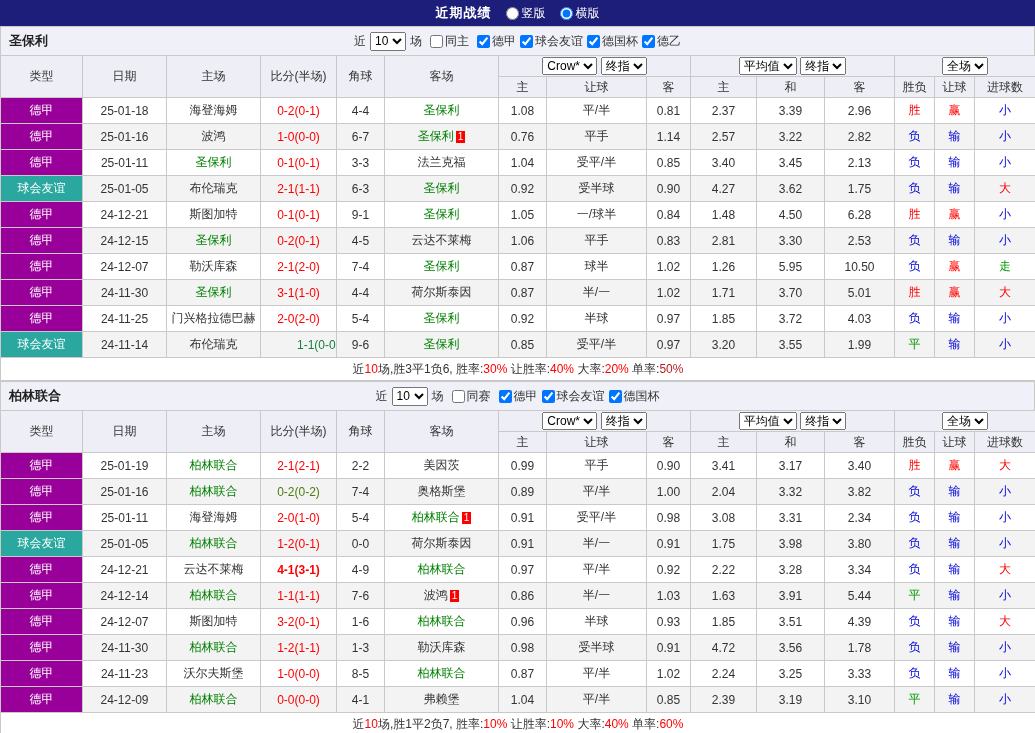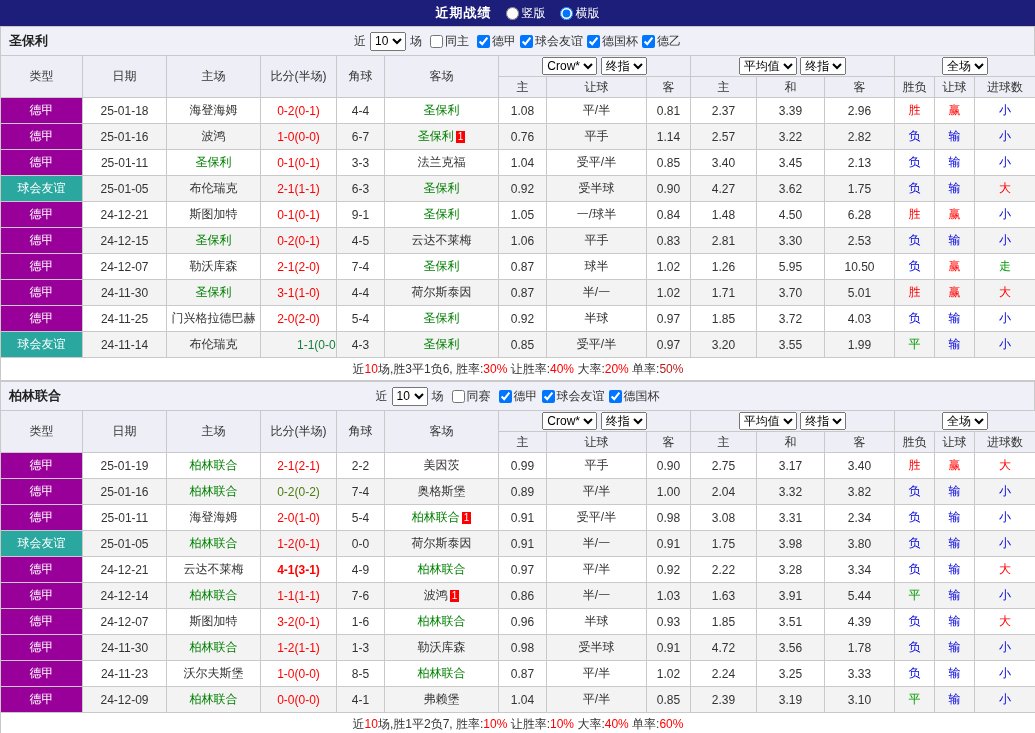--- a/index.html
+++ b/index.html
@@ -274,21 +274,21 @@
           <td>4.03</td>
           <td style="color: rgb(0, 0, 221);">负</td>
           <td style="color: rgb(0, 0, 221);">输</td>
           <td style="color: rgb(0, 0, 221);">小</td>
         </tr>
         <tr>
           <td class="lg" style="color: rgb(255, 255, 255); background: rgb(42, 168, 160);">球会友谊</td>
           <td>24-11-14</td>
           <td><span>布伦瑞克</span></td>
           <td style="color: #15803d; padding-left: 36px;">1-1(0-0)</td>
-          <td>4-3</td>
+          <td>9-6</td>
           <td><span style="color: rgb(0, 128, 0);">圣保利</span></td>
           <td>0.85</td>
           <td>受平/半</td>
           <td>0.97</td>
           <td>3.20</td>
           <td>3.55</td>
           <td>1.99</td>
           <td style="color: rgb(0, 153, 0);">平</td>
           <td style="color: rgb(0, 0, 221);">输</td>
           <td style="color: rgb(0, 0, 221);">小</td>
@@ -383,21 +383,21 @@
         <tr>
           <td class="lg" style="color: rgb(255, 255, 255); background: rgb(153, 0, 153);">德甲</td>
           <td>25-01-19</td>
           <td><span style="color: rgb(0, 128, 0);">柏林联合</span></td>
           <td style="color: rgb(255, 0, 0);">2-1(2-1)</td>
           <td>2-2</td>
           <td><span>美因茨</span></td>
           <td>0.99</td>
           <td>平手</td>
           <td>0.90</td>
-          <td>2.75</td>
+          <td>3.41</td>
           <td>3.17</td>
           <td>3.40</td>
           <td style="color: rgb(255, 0, 0);">胜</td>
           <td style="color: rgb(255, 0, 0);">赢</td>
           <td style="color: rgb(255, 0, 0);">大</td>
         </tr>
         <tr>
           <td class="lg" style="color: rgb(255, 255, 255); background: rgb(153, 0, 153);">德甲</td>
           <td>25-01-16</td>
           <td><span style="color: rgb(0, 128, 0);">柏林联合</span></td>

